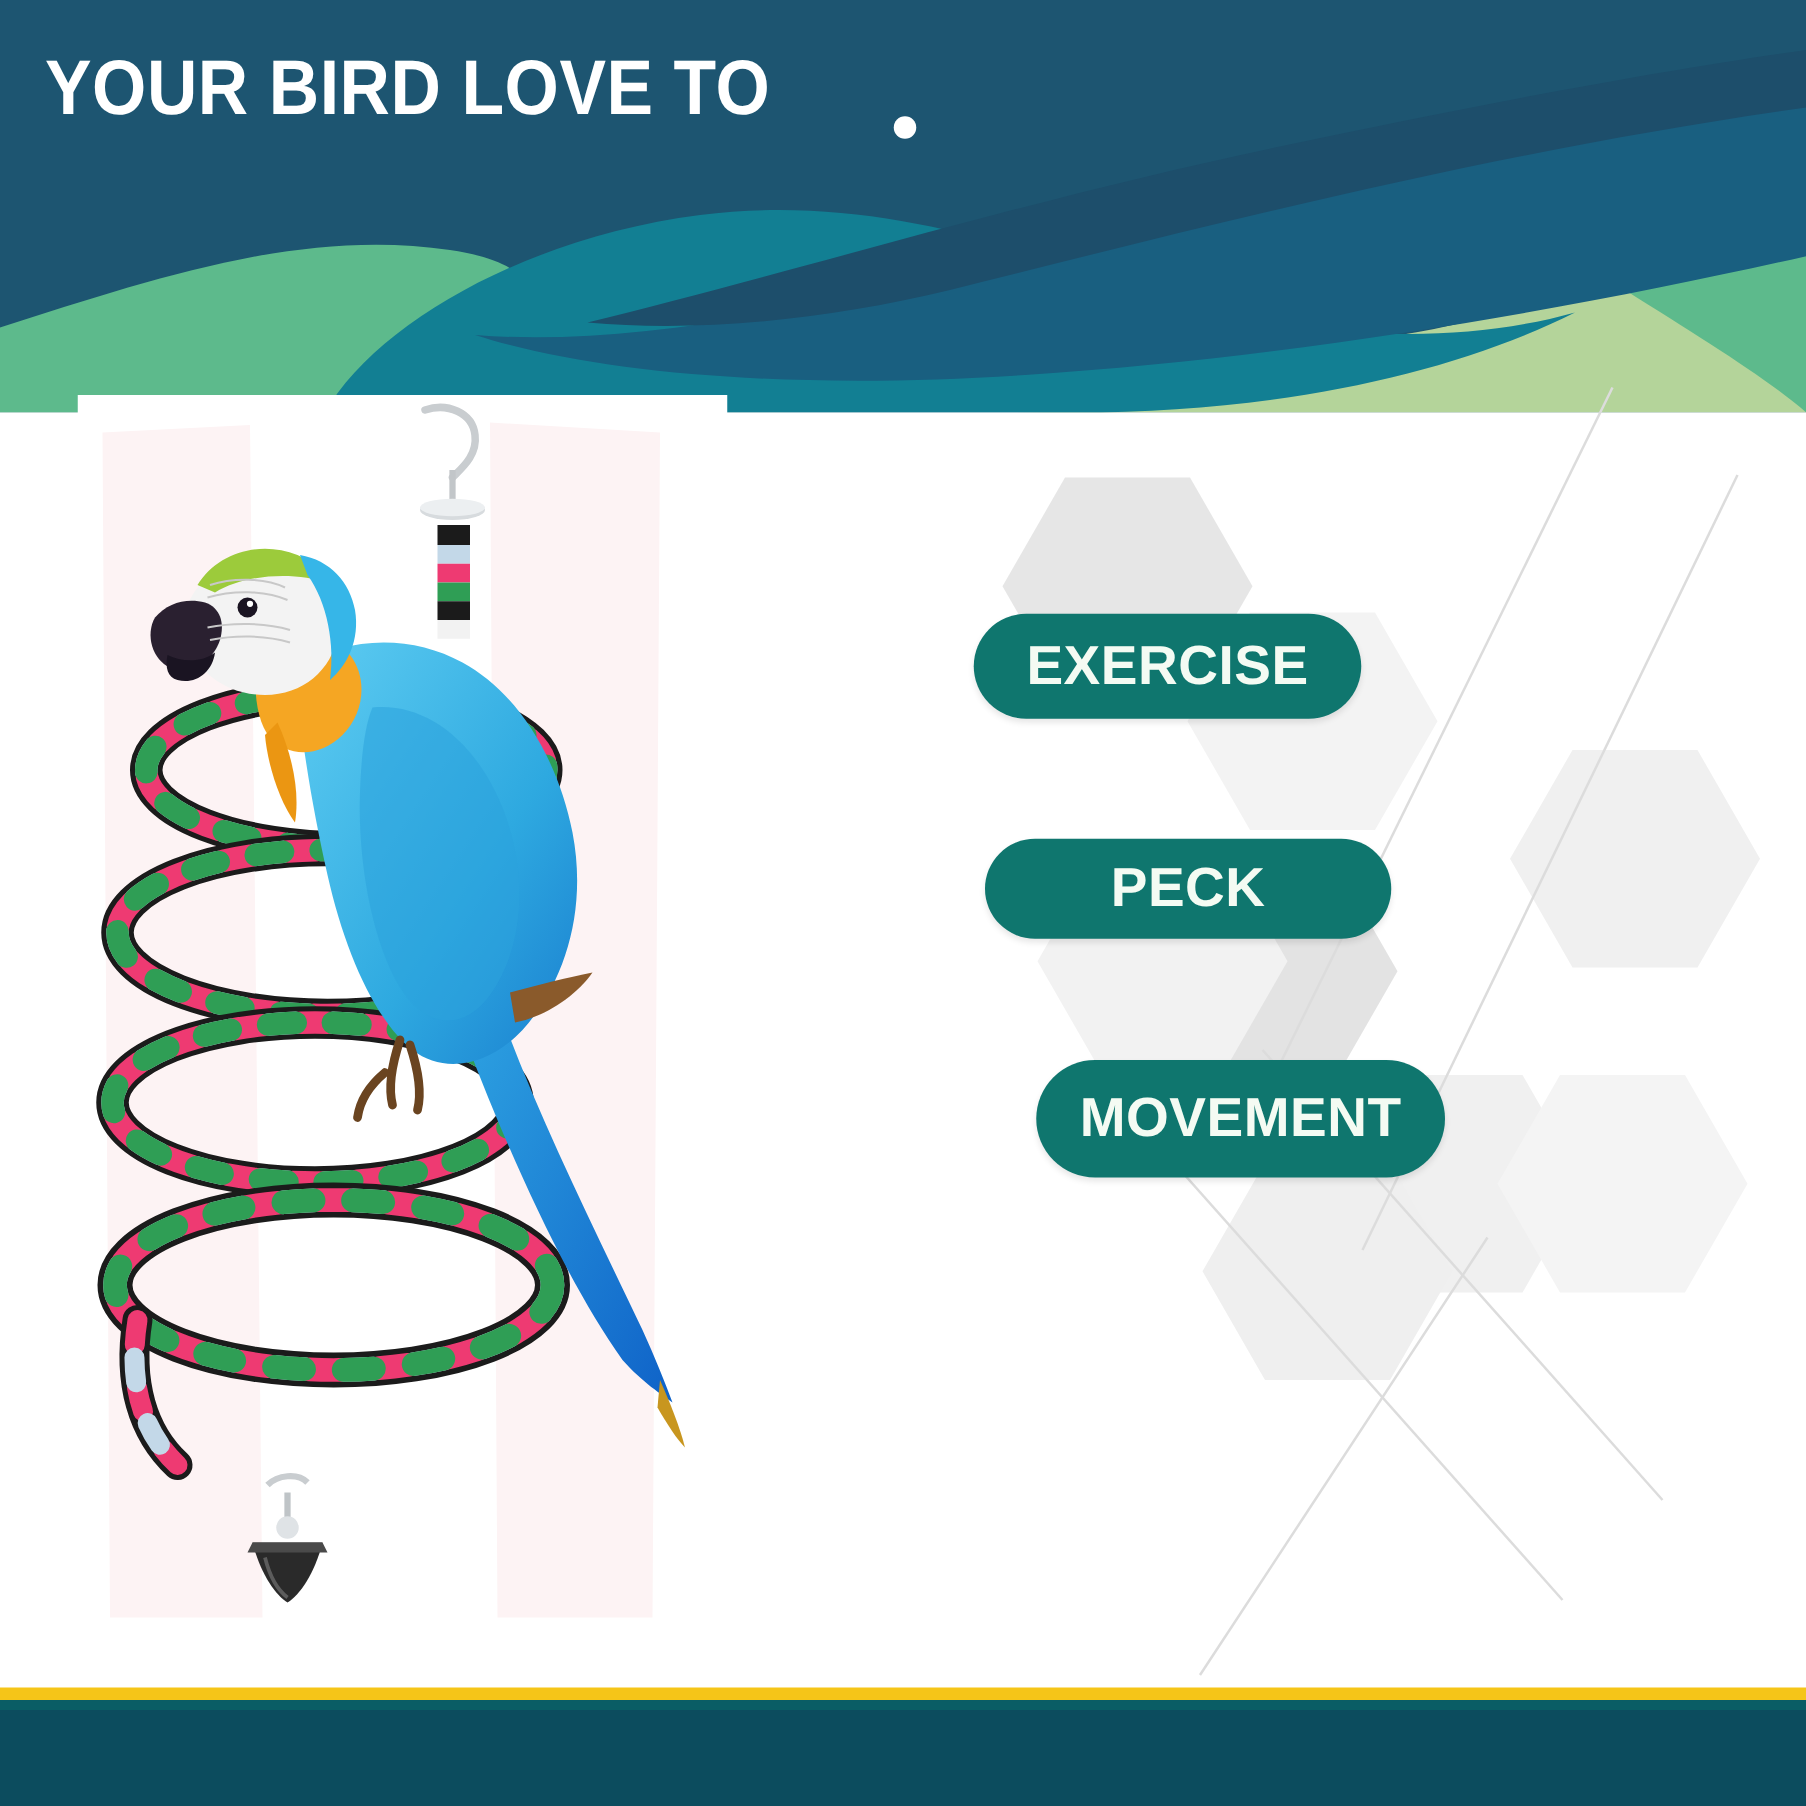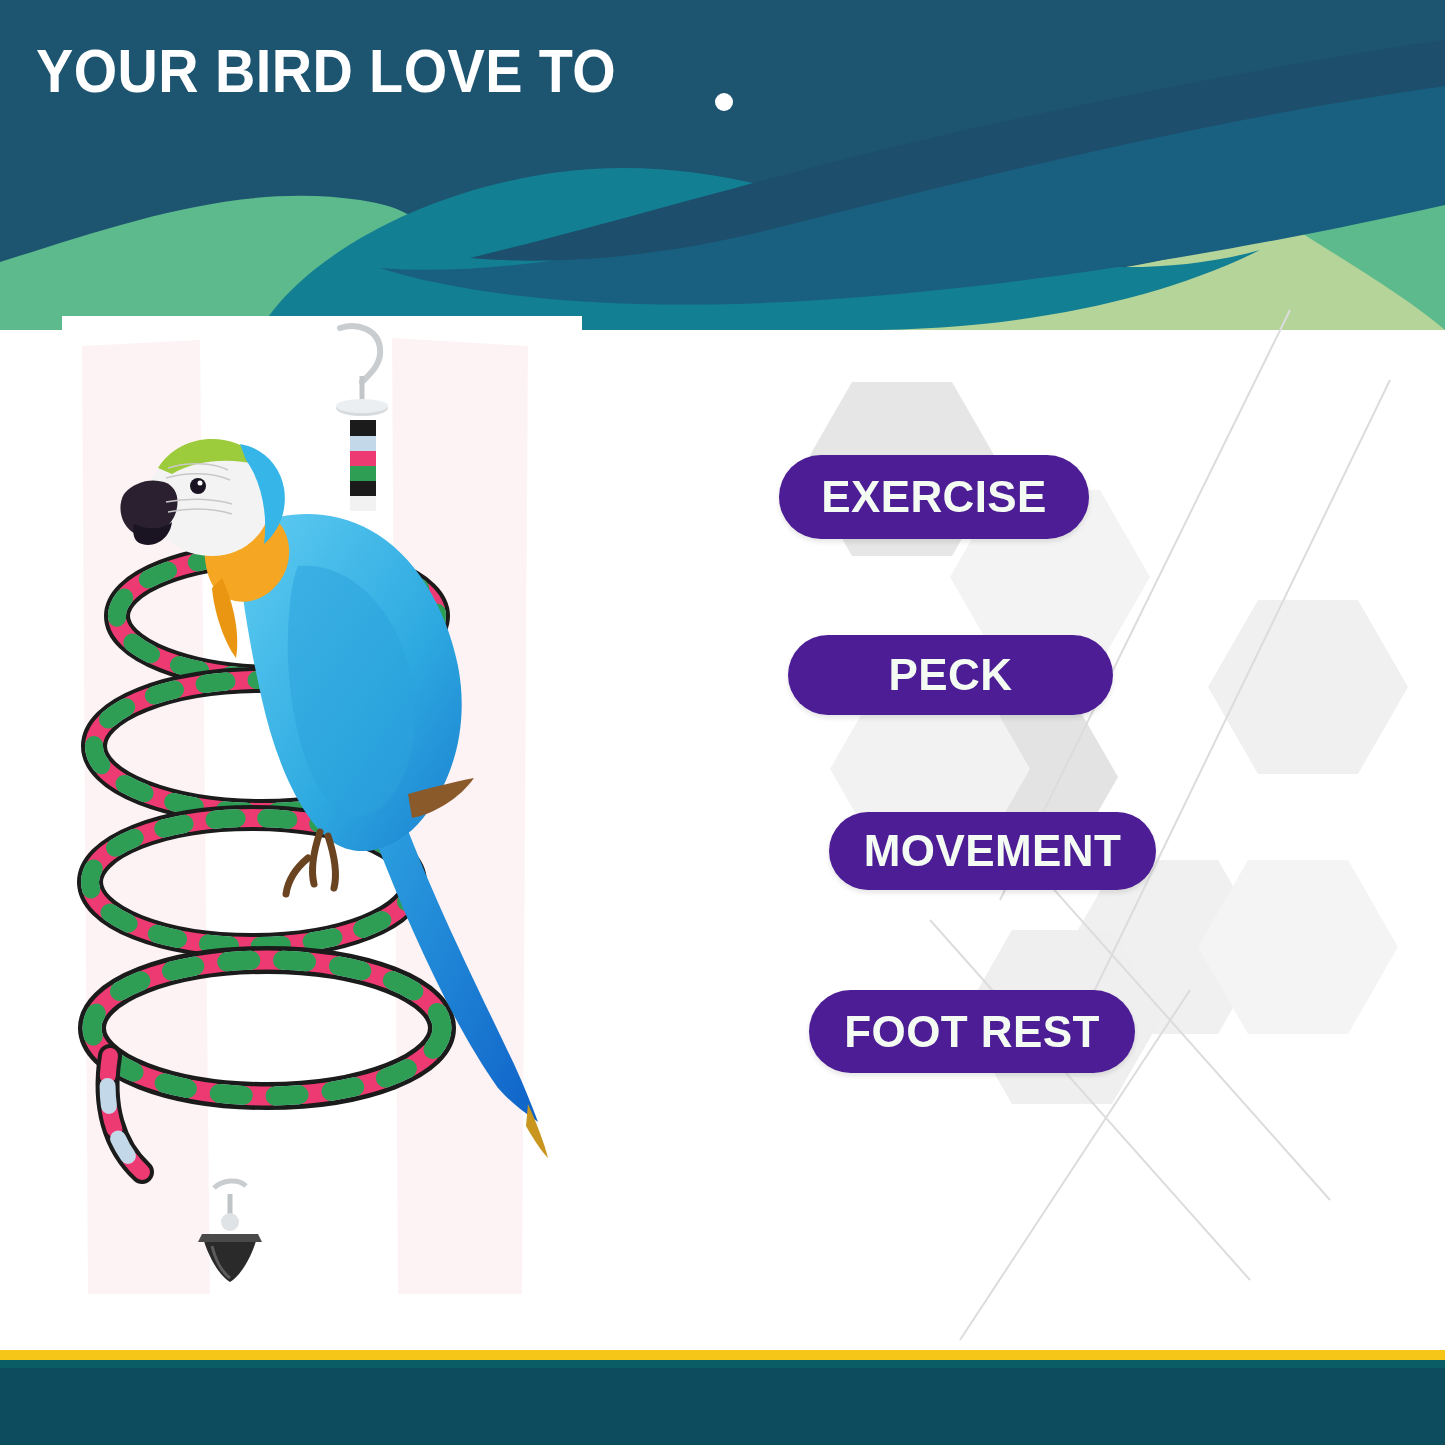--- a/index.html
+++ b/index.html
@@ -73,39 +73,40 @@
     height: 980px;
     display: block;
   }
 
   
   .badge {
     position: absolute;
     display: flex;
     align-items: center;
     justify-content: center;
-    background: #4c1d95;
+    background: #0f766e;
     border-radius: 999px;
     box-shadow: 0 3px 5px rgba(0,0,0,0.10);
     color: #f4fbf3;
     font-weight: 700;
     letter-spacing: 0.4px;
     white-space: nowrap;
     box-sizing: border-box;
+    margin-top: 36px;
   }
   .badge-label {
     font-size: 44px;
     line-height: 1;
     color: #f4fbf3;
     font-weight: 700;
   }
 
   #badge-exercise   { left: 779px;  top: 455px;  width: 310px; height: 84px; }
   #badge-peck       { left: 788px;  top: 635px;  width: 325px; height: 80px; }
-  #badge-movement   { left: 829px;  top: 812px;  width: 327px; height: 78px; }
+  #badge-movement   { left: 829px;  top: 812px;  width: 327px; height: 94px; }
   #badge-footrest   { left: 809px;  top: 990px;  width: 326px; height: 83px; }
   #badge-perching   { left: 769px;  top: 1170px; width: 324px; height: 82px; }
 
   
   #footer-rule {
     position: absolute;
     left: 0;
     top: 1350px;
     width: 1445px;
     height: 10px;
@@ -306,22 +307,19 @@
   </div>
 
   <div id="badge-peck" class="badge">
     <span class="badge-label">PECK</span>
   </div>
 
   <div id="badge-movement" class="badge">
     <span class="badge-label">MOVEMENT</span>
   </div>
 
-  <div id="badge-footrest" class="badge">
-    <span class="badge-label">FOOT REST</span>
-  </div>
 
 
   <div id="footer-rule"></div>
   <div id="footer-bar"></div>
   <div id="footer-bar-top-accent"></div>
 
 </div>
 
 </body></html>

